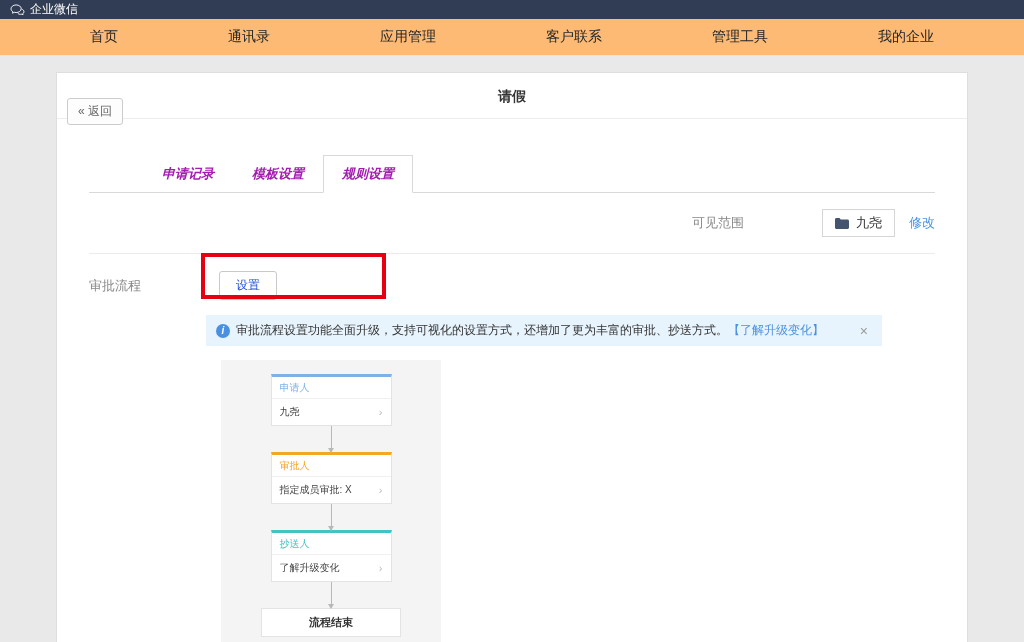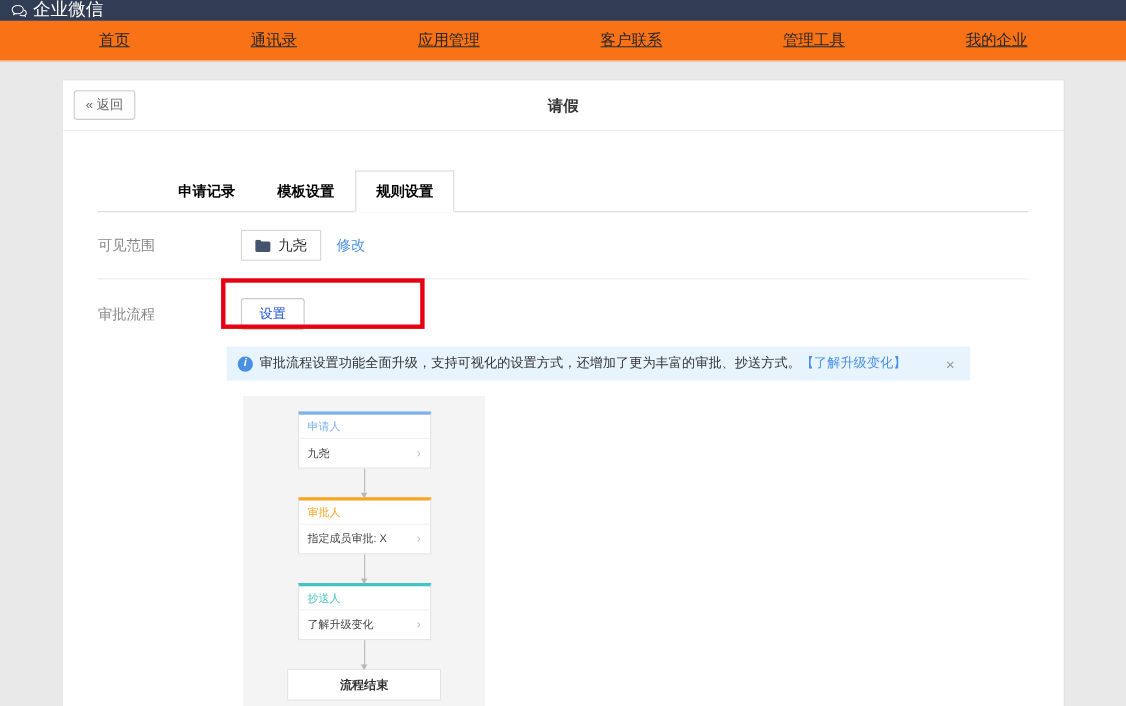--- a/index.html
+++ b/index.html
@@ -7,57 +7,56 @@
   body {
     width:1024px; height:642px; overflow:hidden;
     background:#e9e9e9;
     font-family:"Liberation Sans","DejaVu Sans",sans-serif;
     color:#333;
   }
   
   .topbar {
     height:19px; background:#313d55; color:#fff;
     display:flex; align-items:center; justify-content:flex-start;
-    padding:0 10px; font-size:16px;
+    padding:0 10px; font-size:12px;
   }
   .topbar-left { display:flex; align-items:center; gap:5px; }
   .logo { display:inline-flex; align-items:center; }
   .brand { color:#fff; }
   .topbar-right { display:flex; align-items:center; }
   .toplink { color:#e8ecf4; text-decoration:none; padding:0 8px; cursor:pointer; }
   .sep { width:1px; height:10px; background:#5a6680; }
   
   .navbar {
-    height:37px; background:#f97316; border-bottom:1px solid #e6e6e6;
+    height:37px; background:#fdba74; border-bottom:1px solid #e6e6e6;
     display:flex; align-items:center; justify-content:space-between;
     padding:0 90px;
-    text-decoration:underline;
   }
   .nav-item { font-size:14px; color:#262626; cursor:pointer; text-decoration:none; }
   
   .main { padding-top:16px; }
   .card { margin:0 56px; background:#fff; border:1px solid #dedede; min-height:580px; }
   .card-header { position:relative; height:46px; border-bottom:1px solid #ededed; }
   .back-btn {
-    position:absolute; left:10px; top:9px;
+    position:absolute; left:10px; top:25px;
     padding:4px 10px; font-size:12px; color:#666;
     background:#fdfdfd; border:1px solid #ccc; border-radius:3px; cursor:pointer;
   }
   .page-title { text-align:center; line-height:46px; font-size:14px; font-weight:bold; color:#333; }
   .card-body { padding:0 32px; }
   
   .tabs { display:flex; margin-top:36px; border-bottom:1px solid #d9d9d9; padding-left:54px; }
   .tab {
-    padding:9px 18px; font-size:13px; font-weight:bold; color:#000000;
-    cursor:pointer; margin-bottom:-1px; border:1px solid transparent;
+    padding:9px 18px; font-size:13px; font-weight:bold; color:#a21caf;
+    cursor:pointer; margin-bottom:-1px; border:1px solid transparent;font-style:italic;
   }
   .tab.active { background:#fff; border:1px solid #d9d9d9; border-bottom:1px solid #fff; }
   
   .form-row { display:flex; align-items:center; position:relative; }
-  .row1 { padding:16px 0; border-bottom:1px solid #ebebeb; }
+  .row1 { padding:16px 0; border-bottom:1px solid #ebebeb;justify-content:flex-end; }
   .row2 { padding:17px 0 0; }
   .form-label { width:130px; font-size:13px; color:#888; flex:none; }
   .range-box {
     display:flex; align-items:center; gap:7px;
     border:1px solid #d5d5d5; padding:4px 12px;
     font-size:13px; color:#333; background:#fff; cursor:pointer;
   }
   .modify { margin-left:14px; font-size:13px; color:#4a90e2; cursor:pointer; text-decoration:none; }
   .settings-btn {
     padding:5px 16px; font-size:12px; color:#1d4ed8;

